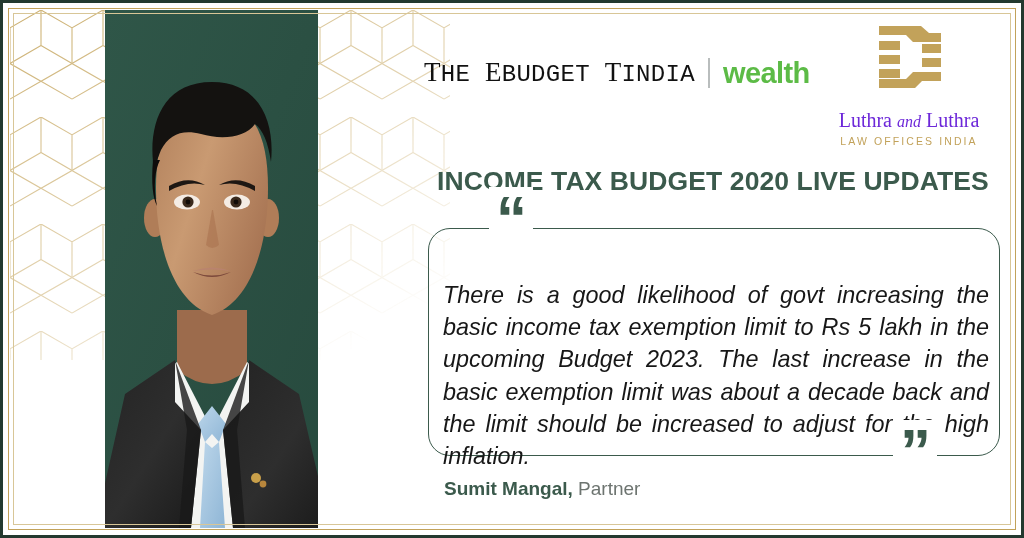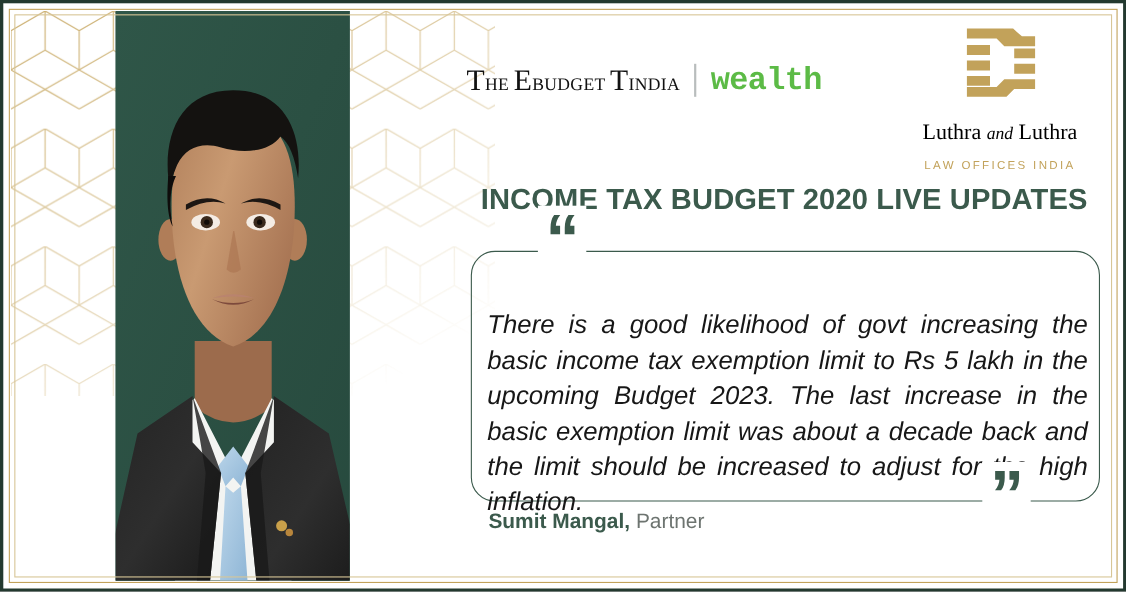--- a/index.html
+++ b/index.html
@@ -65,46 +65,46 @@
     left:424px;top:58px;
     display:flex;align-items:center;gap:13px;
     z-index:10;
   }
   .et-name{
     font-family:"Liberation Serif",serif;
     font-size:27px;color:#111111;
     letter-spacing:.3px;white-space:nowrap;
     line-height:1;
   }
-  .et-name .small{font-size:16px;}
+  .et-name .small{font-size:24px;font-family:Liberation Mono, monospace;}
   .et-div{
     width:2px;height:30px;background:#b9bdbd;
   }
   .et-wealth{
     font-size:29px;font-weight:bold;color:#5cbb46;
-    letter-spacing:-.6px;line-height:1;font-family:Liberation Mono, monospace;
+    letter-spacing:-.6px;line-height:1;
   }
 
   
   .firm-logo{
     position:absolute;
     right:24px;top:22px;
     width:182px;
     z-index:10;
     text-align:center;
   }
   .firm-mark{display:block;margin:0 auto 10px auto;}
   .firm-name{
     font-family:"Liberation Serif",serif;
-    font-size:20px;color:#000000;
+    font-size:20px;color:#6d28d9;
     line-height:1;white-space:nowrap;
   }
   .firm-name .and{font-style:italic;font-size:16px;}
   .firm-sub{
-    margin-top:15px;
+    margin-top:5px;
     font-size:10.5px;color:#c2a25a;
     letter-spacing:2.1px;white-space:nowrap;
   }
 
   
   .headline{
     position:absolute;
     left:437px;top:167px;
     width:560px;
     font-size:26.5px;font-weight:bold;
@@ -144,21 +144,21 @@
     z-index:14;
     padding:0 7px;
     letter-spacing:-1px;
   }
   .qm-open{left:489px;top:187px;}
   .qm-close{left:893px;top:420px;}
 
   
   .attribution{
     position:absolute;
-    left:444px;top:464px;
+    left:444px;top:478px;
     font-size:19px;z-index:10;
     white-space:nowrap;
   }
   .attribution .person{font-weight:bold;color:#3b5a4c;}
   .attribution .role{color:#6d7470;}
 </style>
 </head>
 <body>
 
 <div class="card">

